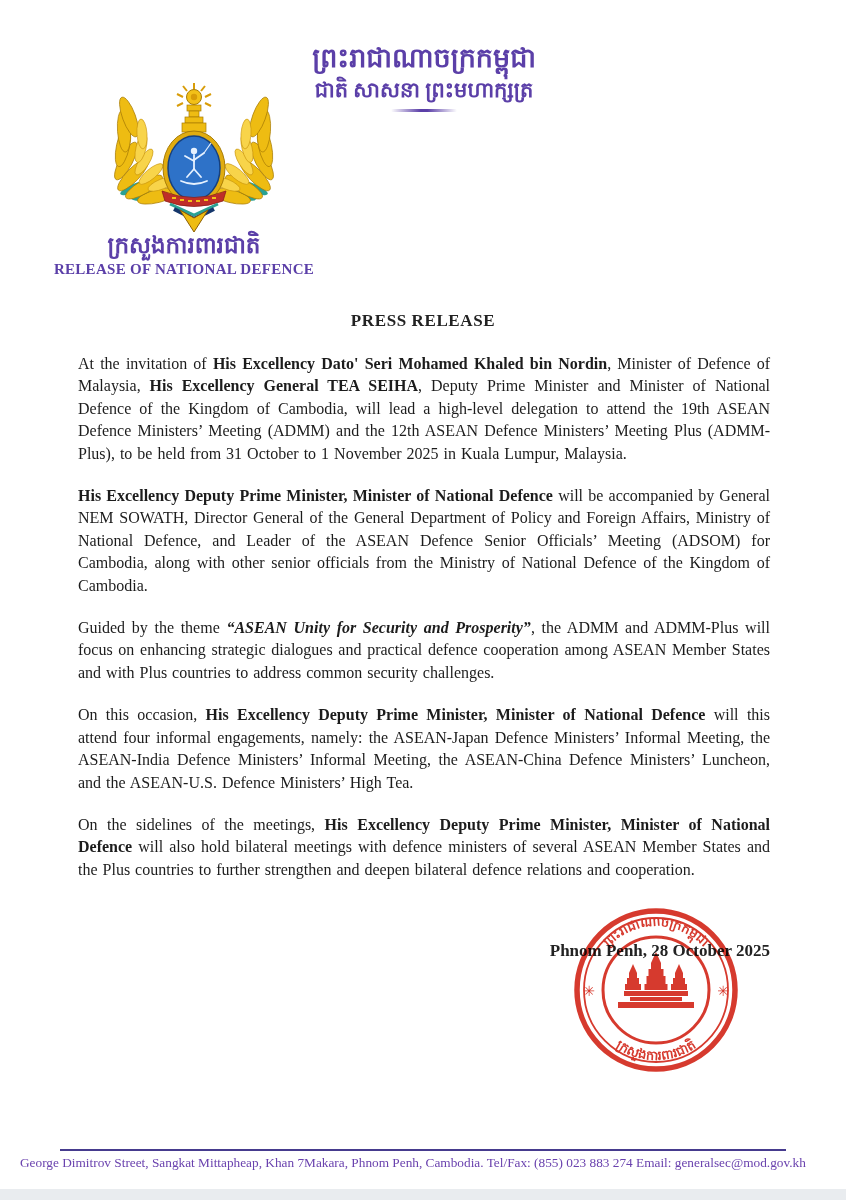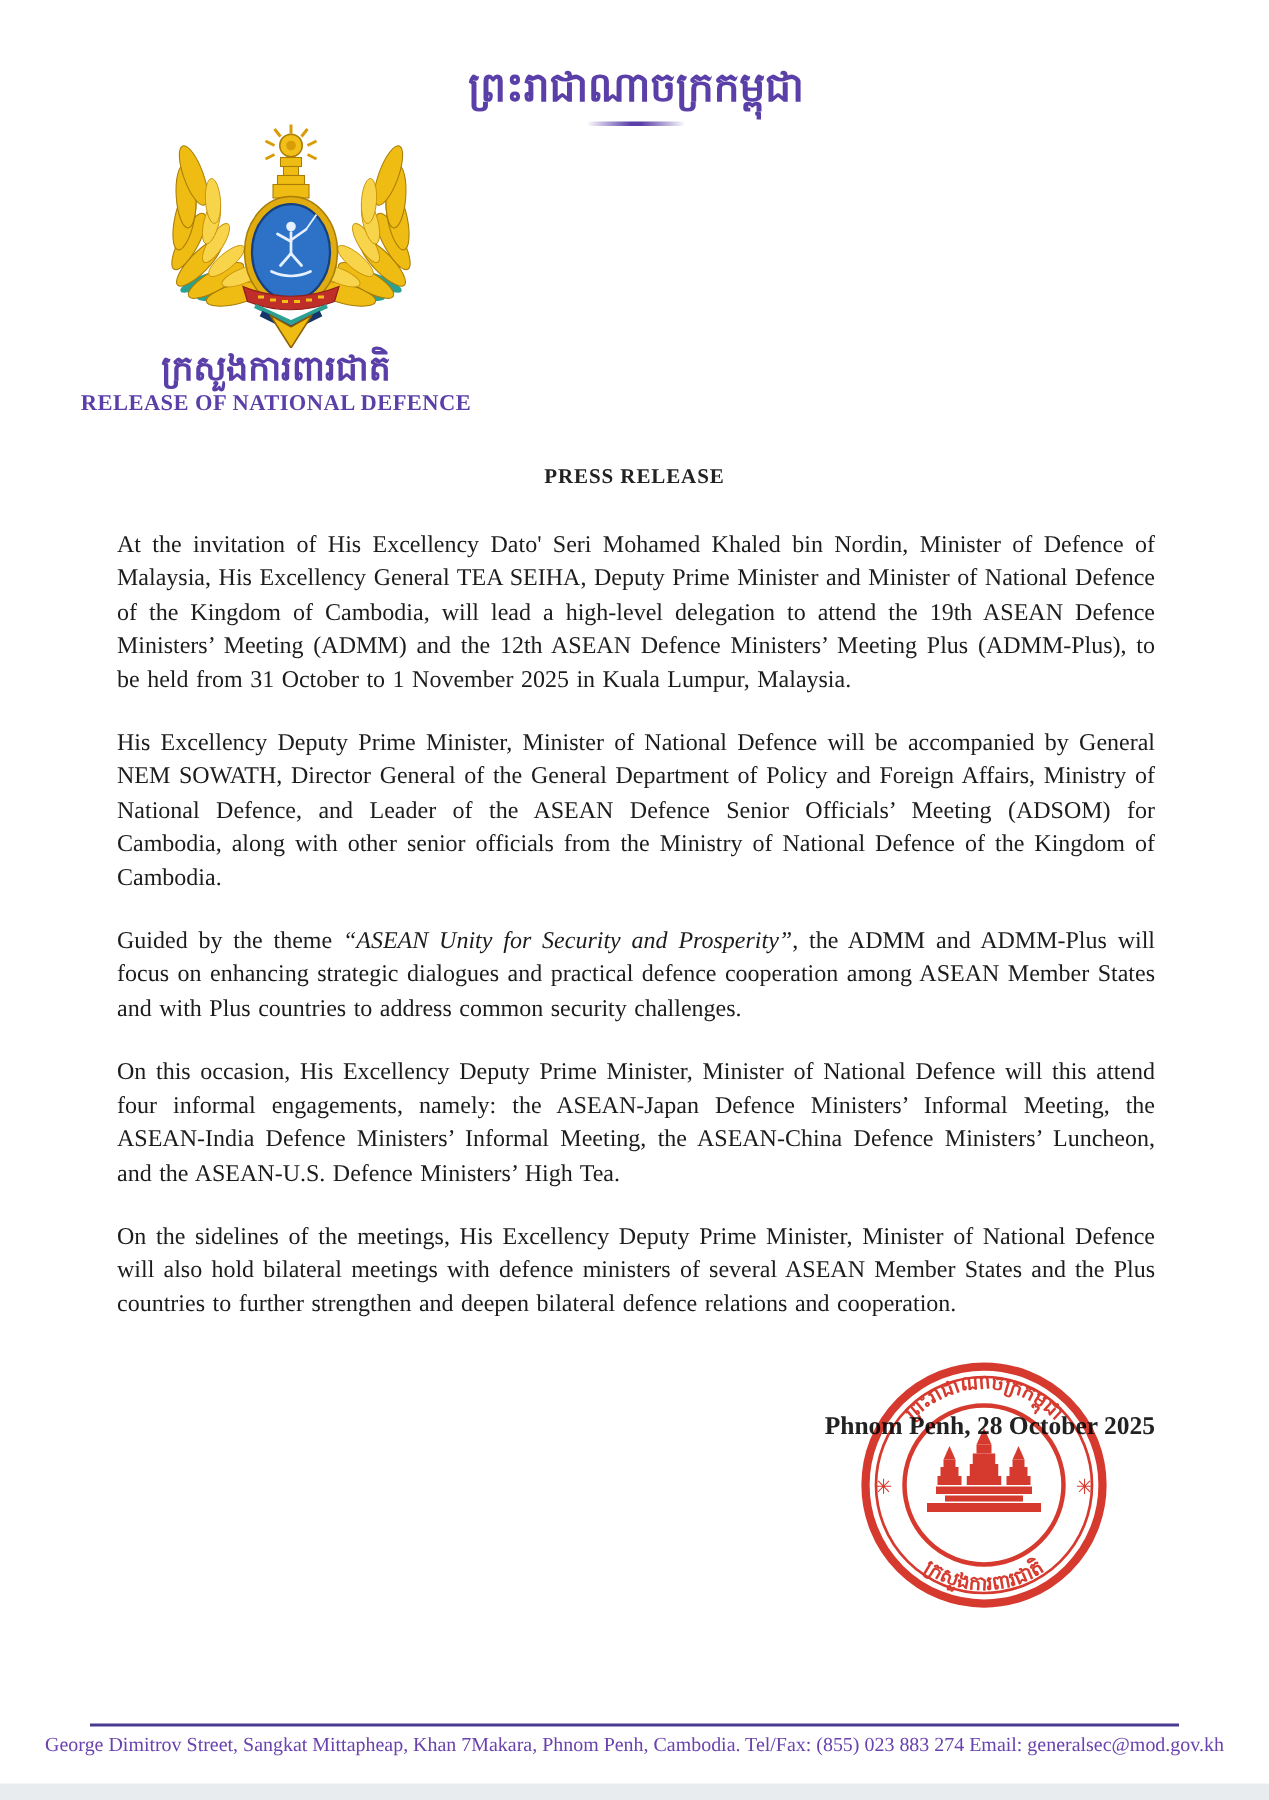--- a/index.html
+++ b/index.html
@@ -31,45 +31,45 @@
   .motto      { font-size:15.5px; font-weight:bold; letter-spacing:2.5px; line-height:21px; }
   .flourish {
     width:66px; height:3px; margin:5px auto 0;
     background:linear-gradient(90deg, rgba(91,63,168,0) 0%, #5b3fa8 45%, #5b3fa8 55%, rgba(91,63,168,0) 100%);
     border-radius:2px;
   }
 
   
   .press-title {
     position:absolute; left:0; top:311px; width:846px;
-    text-align:center; font-size:14px; font-weight:bold; letter-spacing:0.6px; color:#222;
+    text-align:center; font-size:17px; font-weight:bold; letter-spacing:0.6px; color:#222;
   }
   .body-text { position:absolute; left:78px; top:353px; width:692px; }
   .body-text p {
     font-size:16px; line-height:22.4px; text-align:justify; margin-bottom:20px;
     color:#1c1c1c; word-spacing:1px;
   }
-  .b { font-weight:normal;margin-top:16px; }
+  .b { font-weight:bold;margin-top:16px; }
   .i { font-style:italic; }
 
   .dateline {
     position:absolute; left:420px; top:941px; width:350px;
     text-align:right; font-size:17px; font-weight:bold; color:#222;
   }
 
   .seal-box {
     position:absolute; left:568px; top:900px; width:176px; height:180px;
     mix-blend-mode:multiply; opacity:0.92;
   }
 
   
   .footer-rule { position:absolute; left:60px; top:1149px; width:726px; border-top:2px solid #463b8e; }
   .footer-text {
     position:absolute; left:20px; top:1155px; width:806px;
-    text-align:center; font-size:13.3px; color:#6a42ae;
+    text-align:left; font-size:13.3px; color:#6a42ae;
   }
   .photo-edge { position:absolute; left:0; bottom:0; width:846px; height:11px; background:#e9ecef; }
 </style>
 </head>
 <body>
 
 <div class="emblem-box">
   <svg width="200" height="152" viewBox="0 0 200 152">
 
     <g fill="#2aa193">
@@ -155,20 +155,21 @@
     <path d="M80,129 L100,139 L120,129" stroke="#14366b" stroke-width="4" fill="none"></path>
     <polygon points="100,152 86,130 100,138 114,130" fill="#eebc12" stroke="#8c5f05" stroke-width="1"></polygon>
   </svg>
 </div>
 
 <div class="ministry-kh">ក្រសួងការពារជាតិ</div>
 <div class="ministry-en">RELEASE OF NATIONAL DEFENCE</div>
 
 <div class="header-center">
   <div class="kh-title">ព្រះរាជាណាចក្រកម្ពុជា</div>
+  <div class="kh-motto">ជាតិ សាសនា ព្រះមហាក្សត្រ</div>
   <div class="flourish"></div>
 </div>
 
 <div class="press-title">PRESS RELEASE</div>
 
 <div class="body-text" id="paragraphs">
     <p><span>At the invitation of </span><span class="b">His Excellency Dato' Seri Mohamed Khaled bin Nordin</span><span>, Minister of Defence of Malaysia, </span><span class="b">His Excellency General TEA SEIHA</span><span>, Deputy Prime Minister and Minister of National Defence of the Kingdom of Cambodia, will lead a high-level delegation to attend the 19th ASEAN Defence Ministers’ Meeting (ADMM) and the 12th ASEAN Defence Ministers’ Meeting Plus (ADMM-Plus), to be held from 31 October to 1 November 2025 in Kuala Lumpur, Malaysia.</span></p>
     <p><span class="b">His Excellency Deputy Prime Minister, Minister of National Defence</span><span> will be accompanied by General NEM SOWATH, Director General of the General Department of Policy and Foreign Affairs, Ministry of National Defence, and Leader of the ASEAN Defence Senior Officials’ Meeting (ADSOM) for Cambodia, along with other senior officials from the Ministry of National Defence of the Kingdom of Cambodia.</span></p>
     <p><span>Guided by the theme </span><span class="b i">“ASEAN Unity for Security and Prosperity”</span><span>, the ADMM and ADMM-Plus will focus on enhancing strategic dialogues and practical defence cooperation among ASEAN Member States and with Plus countries to address common security challenges.</span></p>
     <p><span>On this occasion, </span><span class="b">His Excellency Deputy Prime Minister, Minister of National Defence</span><span> will this attend four informal engagements, namely: the ASEAN-Japan Defence Ministers’ Informal Meeting, the ASEAN-India Defence Ministers’ Informal Meeting, the ASEAN-China Defence Ministers’ Luncheon, and the ASEAN-U.S. Defence Ministers’ High Tea.</span></p>

